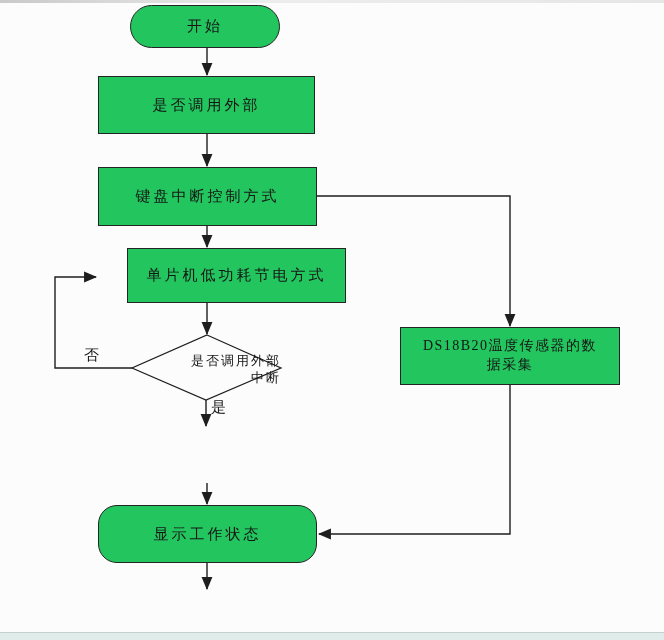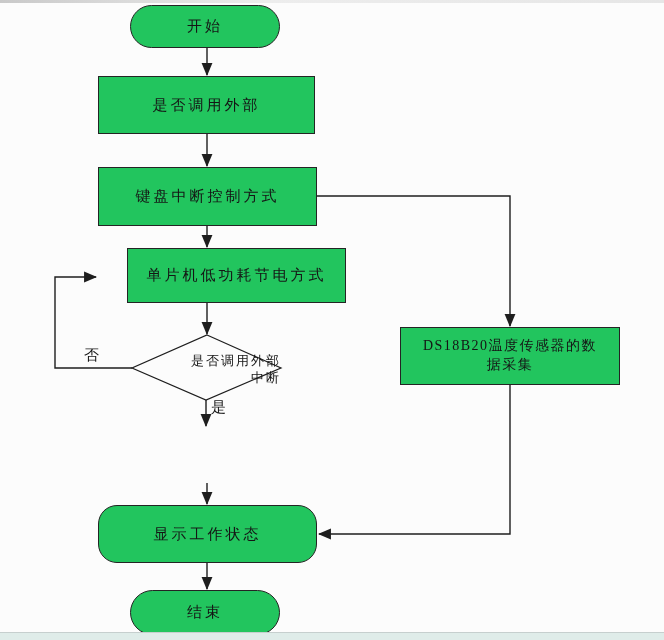--- a/index.html
+++ b/index.html
@@ -146,23 +146,20 @@
   </div>
 
   <div class="edge-label lbl-no">否</div>
   <div class="edge-label lbl-yes">是</div>
 
 
   <div class="node n-display">
     <span>显示工作状态</span>
   </div>
 
-  <div class="node terminator n-end">
-    <span>结束</span>
-  </div>
 
   <div class="node n-ds18b20">
     <span>DS18B20温度传感器的数</span>
     <span>据采集</span>
   </div>
 
   <div class="top-strip"></div>
   <div class="bottom-strip"></div>
 
 </div>

